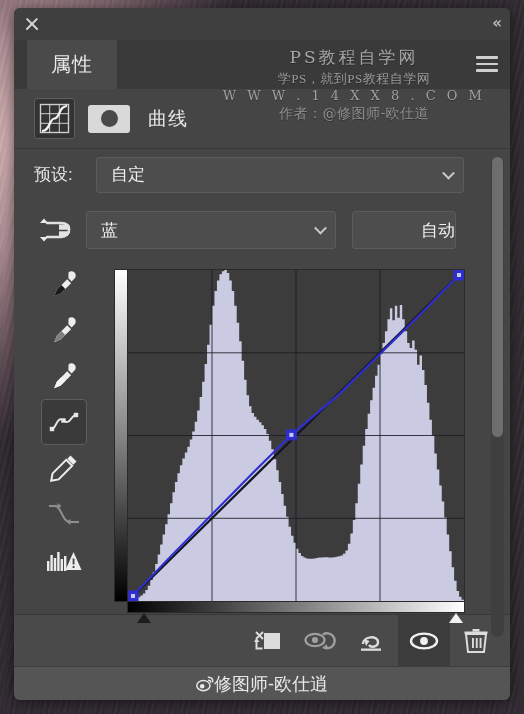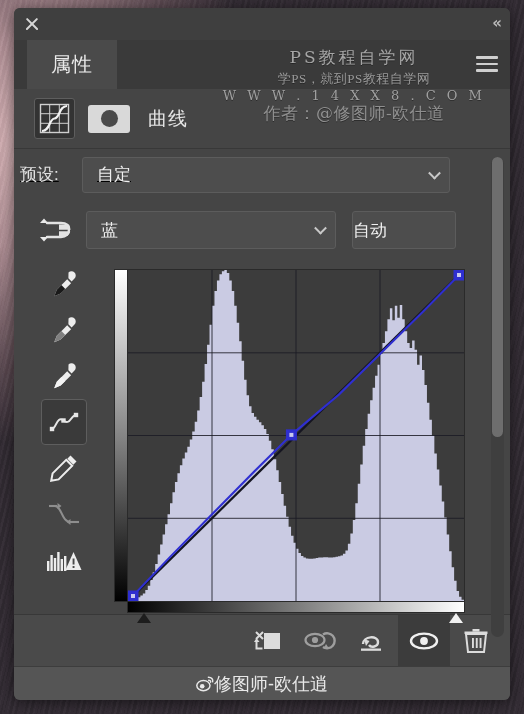--- a/index.html
+++ b/index.html
@@ -111,21 +111,21 @@
   #watermark .wm-sub {
     font-family: Liberation Serif, serif;
     font-size: 13px; color: #9a9a9a; line-height: 17px; letter-spacing: .5px;
   }
   #watermark .wm-url {
     font-family: "DejaVu Serif", "Liberation Serif", serif;
     font-size: 13px; letter-spacing: 3.5px; color: #a0a0a0; line-height: 18px;
   }
   #watermark .wm-author {
     font-family: "DejaVu Serif", "Liberation Serif", serif;
-    font-size: 17px; color: #8f8f8f; line-height: 17px; letter-spacing: .5px;
+    font-size: 14px; color: #8f8f8f; line-height: 17px; letter-spacing: .5px;
   }
 
   
   #adjheader {
     height: 60px; flex: 0 0 60px;
     background: #454545;
     display: flex; align-items: center;
     padding-left: 20px;
     position: relative;
     border-bottom: 1px solid #383838;
@@ -144,21 +144,21 @@
     cursor: pointer;
   }
   #mask-thumb .dot { width: 17px; height: 17px; border-radius: 50%; background: #4a4a4a; }
   #adj-title { margin-left: 18px; color: #e6e6e6; font-size: 19px; letter-spacing: 1px; }
 
   
   #body { flex: 1 1 auto; position: relative; background: #454545; }
 
   
   .row { display: flex; align-items: center; }
-  #preset-row { position: absolute; left: 6px; top: 14px; width: 430px; height: 23px; text-decoration: underline; }
+  #preset-row { position: absolute; left: 20px; top: 14px; width: 430px; height: 23px; }
   #preset-label { color: #e2e2e2; font-size: 17px; width: 62px; }
   .select {
     flex: 1 1 auto; height: 36px;
     background: #4d4d4d; border: 1px solid #5c5c5c; border-radius: 3px;
     color: #efefef; font-size: 17px;
     display: flex; align-items: center; padding: 0 14px;
     position: relative; cursor: pointer;
   }
   .select .chev {
     position: absolute; right: 10px; top: 50%;
@@ -172,21 +172,21 @@
   #target-adjust-icon {
     width: 44px; height: 36px; margin-right: 8px;
     display:flex; align-items:center; justify-content:center; cursor:pointer;
   }
   #channel-select { width: 250px; flex: 0 0 250px; height: 38px; }
   #auto-button {
     margin-left: 16px;
     width: 104px; height: 38px;
     background: #4d4d4d; border: 1px solid #5c5c5c; border-radius: 3px;
     color: #efefef; font-size: 17px;
-    display:flex; align-items:center; justify-content:flex-start;
+    display:flex; align-items:center; justify-content:flex-end;
     cursor: pointer;
   }
 
   
   #toolcol {
     position: absolute; left: 20px; top: 112px;
     width: 60px;
     display: flex; flex-direction: column; align-items: center;
   }
   .tool {

